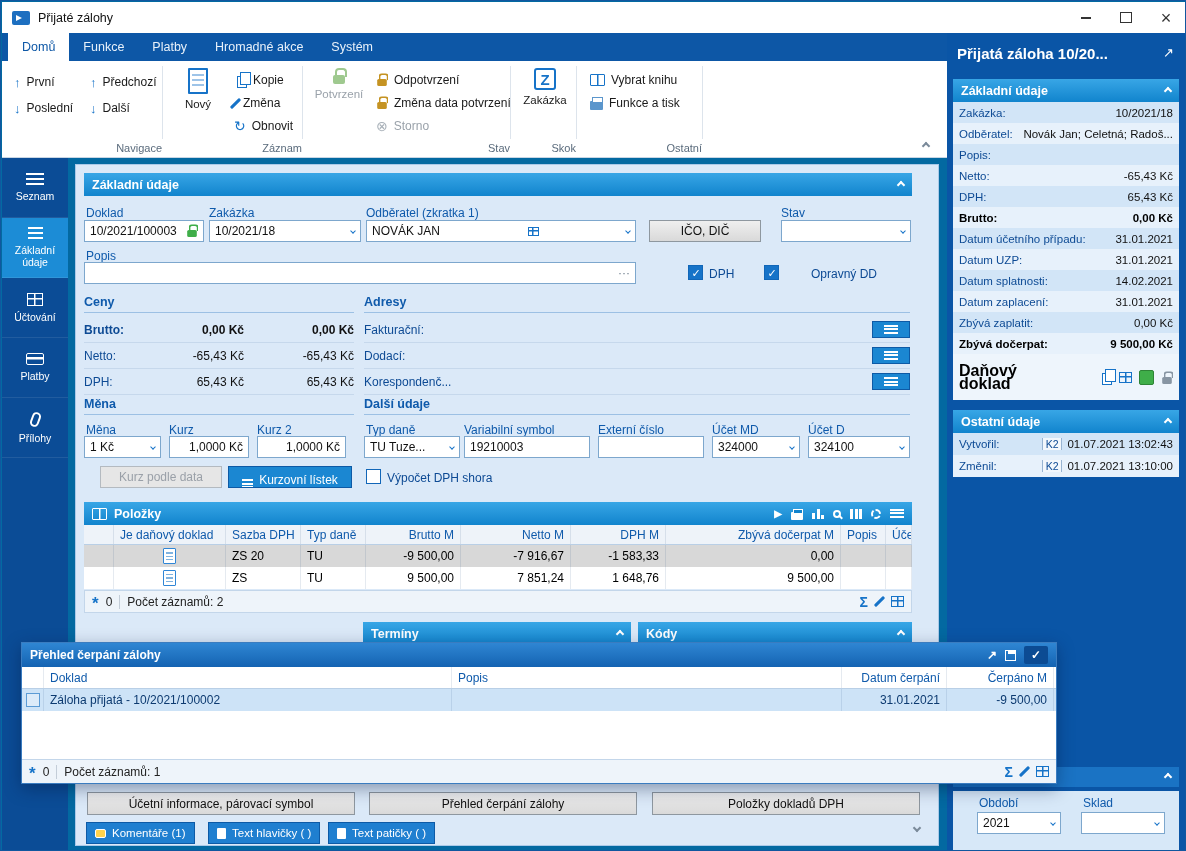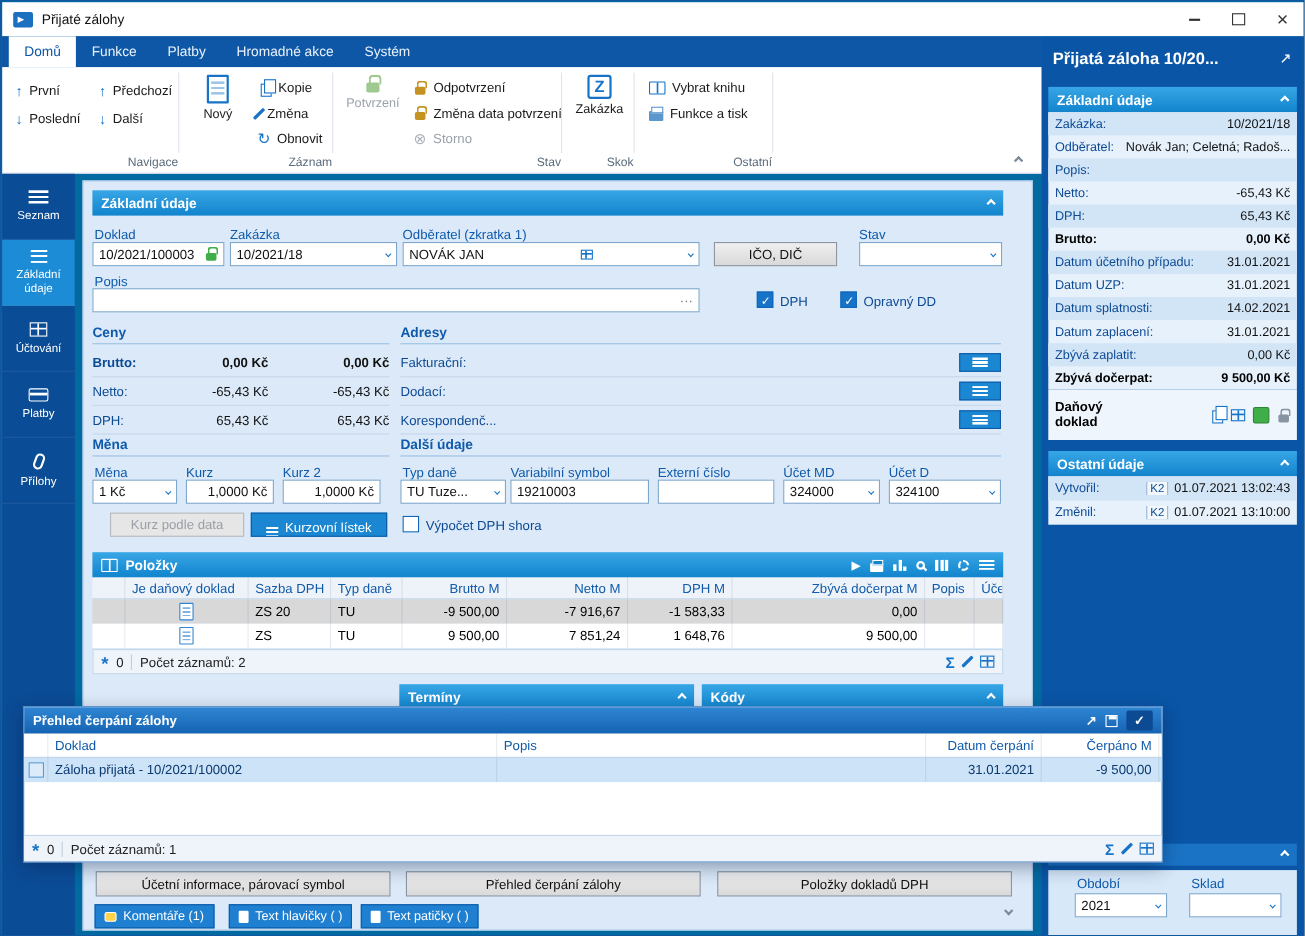--- a/index.html
+++ b/index.html
@@ -136,21 +136,21 @@
   .rp-title{position:absolute;left:10px;top:12px;right:34px;color:#fff;font-weight:bold;font-size:15px;white-space:nowrap;overflow:hidden}
   .rp-open{position:absolute;right:12px;top:12px;color:#fff;font-size:13px}
   .rp-hdr{left:6px;width:226px}
   .rprows{position:absolute;left:6px;width:226px;background:#e7f1fb}
   .rprow{display:flex;align-items:center;height:21px;padding:0 6px;font-size:11.5px}
   .rprow:nth-child(odd){background:#d2e5f7}
   .rprow .l{color:#0d4a94;white-space:nowrap;flex-shrink:0}
   .rprow .v{margin-left:auto;color:#111;white-space:nowrap;overflow:hidden;padding-left:6px}
   .rprow.b .l,.rprow.b .v{font-weight:bold;color:#000}
   .danovy{position:absolute;left:6px;width:226px;background:#eef5fc;display:flex;align-items:center;padding:0 6px;gap:7px}
-  .danovy .dl{font-weight:bold;font-size:12px;color:#000;width:56px;line-height:13px}
+  .danovy .dl{font-weight:bold;font-size:16px;color:#000;width:56px;line-height:13px}
   .greensq{width:15px;height:15px;background:#3fae49;border:1px solid #2e8436;border-radius:2px}
   .chip{border:1px solid #98b4d2;background:#f2f7fc;color:#0d4a94;font-size:10.5px;padding:0 3px;margin-right:5px}
   .rp-collapse{position:absolute;left:6px;width:226px;height:20px;background:#1a73c4;display:flex;align-items:center;justify-content:flex-end;padding:0 8px;color:#fff}
   .rp-bottom{position:absolute;left:6px;width:226px;height:59px;background:#d7e8f8}
 </style>
 </head>
 <body>
 
 <div class="window">
 
@@ -317,21 +317,21 @@
     </div>
 
     <span class="lbl" style="left:10px;top:84px">Popis</span>
     <div class="fld" style="left:8px;top:97px;width:552px">
       <span class="val"></span>
       <span class="dd" style="color:#6b7b8b">···</span>
     </div>
     <span class="cbx" style="left:612px;top:100px"></span>
     <span class="cblbl" style="left:633px;top:102px">DPH</span>
     <span class="cbx" style="left:688px;top:100px"></span>
-    <span class="cblbl" style="left:709px;top:102px">Opravný DD</span>
+    <span class="cblbl" style="left:735px;top:102px">Opravný DD</span>
 
     <span class="subhdr" style="left:288px;top:130px;width:546px">Adresy</span>
     <span class="subhdr" style="left:8px;top:130px;width:270px">Ceny</span>
 
     <div class="crow bold" style="left:8px;top:152px;width:270px">
       <span class="cl">Brutto:</span>
         <span class="cv1">0,00 Kč</span>
         <span class="cv2">0,00 Kč</span>
     </div>
     <div class="crow" style="left:8px;top:178px;width:270px">

